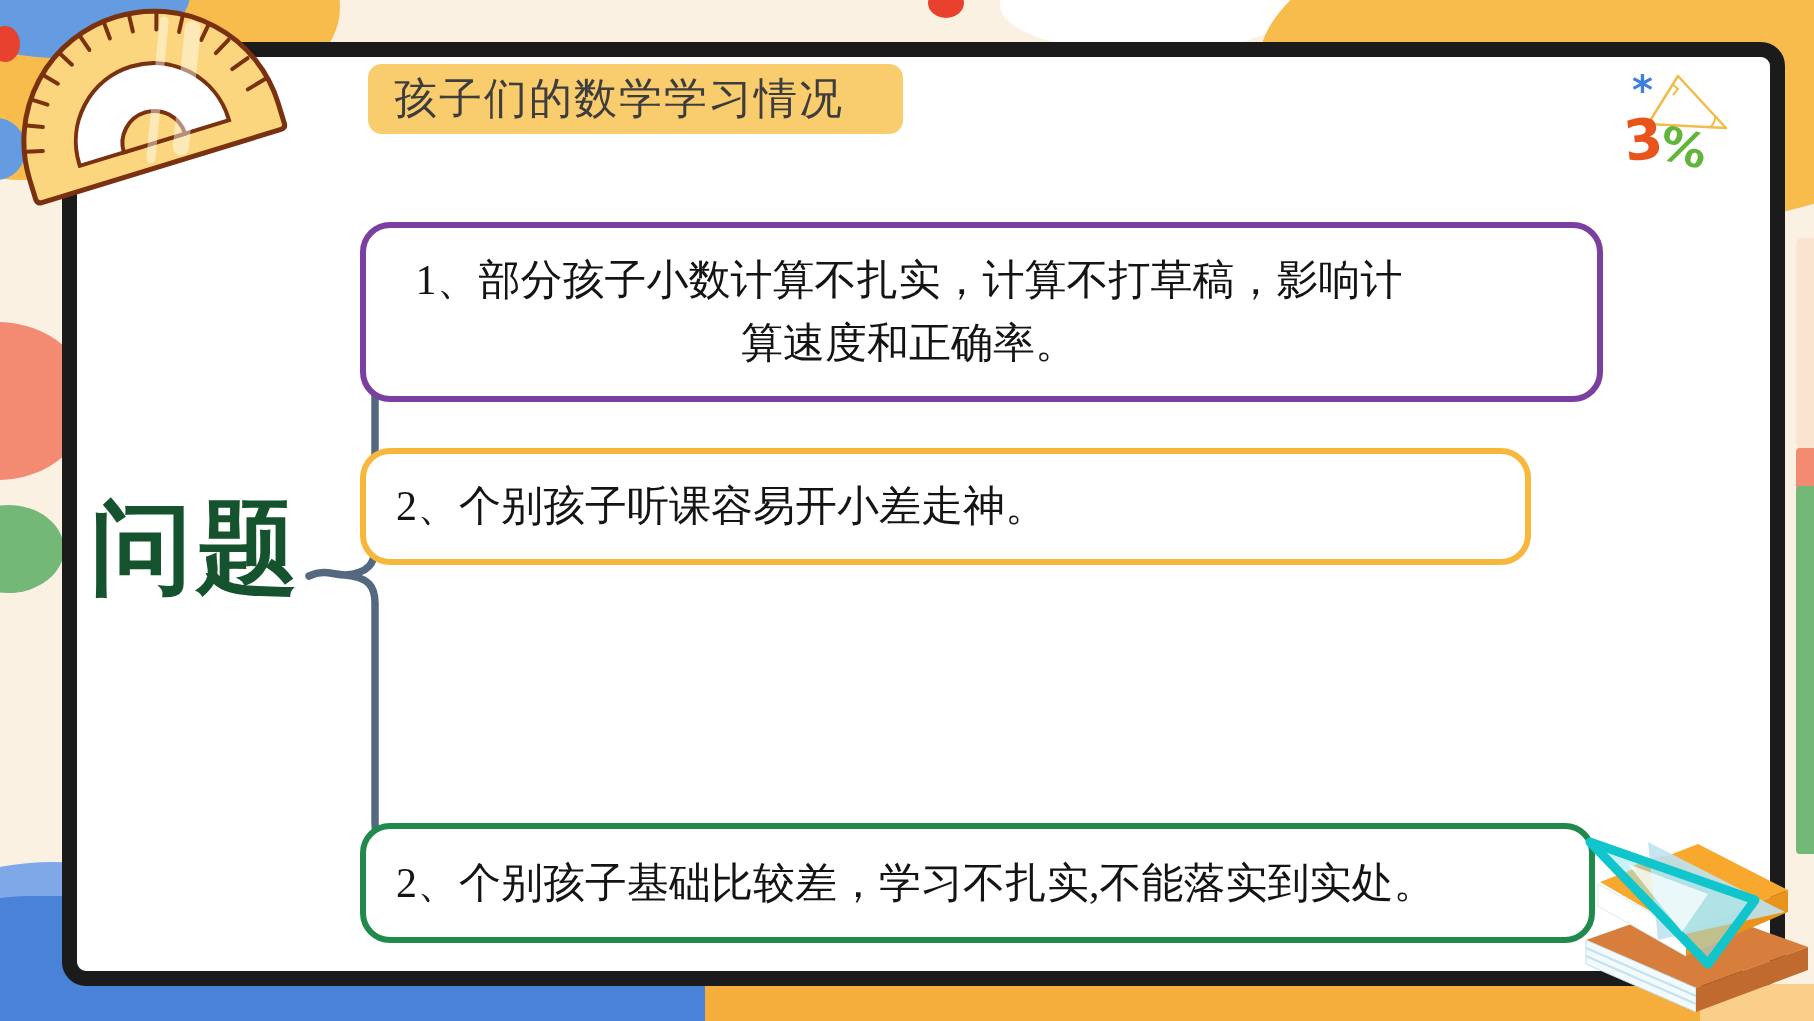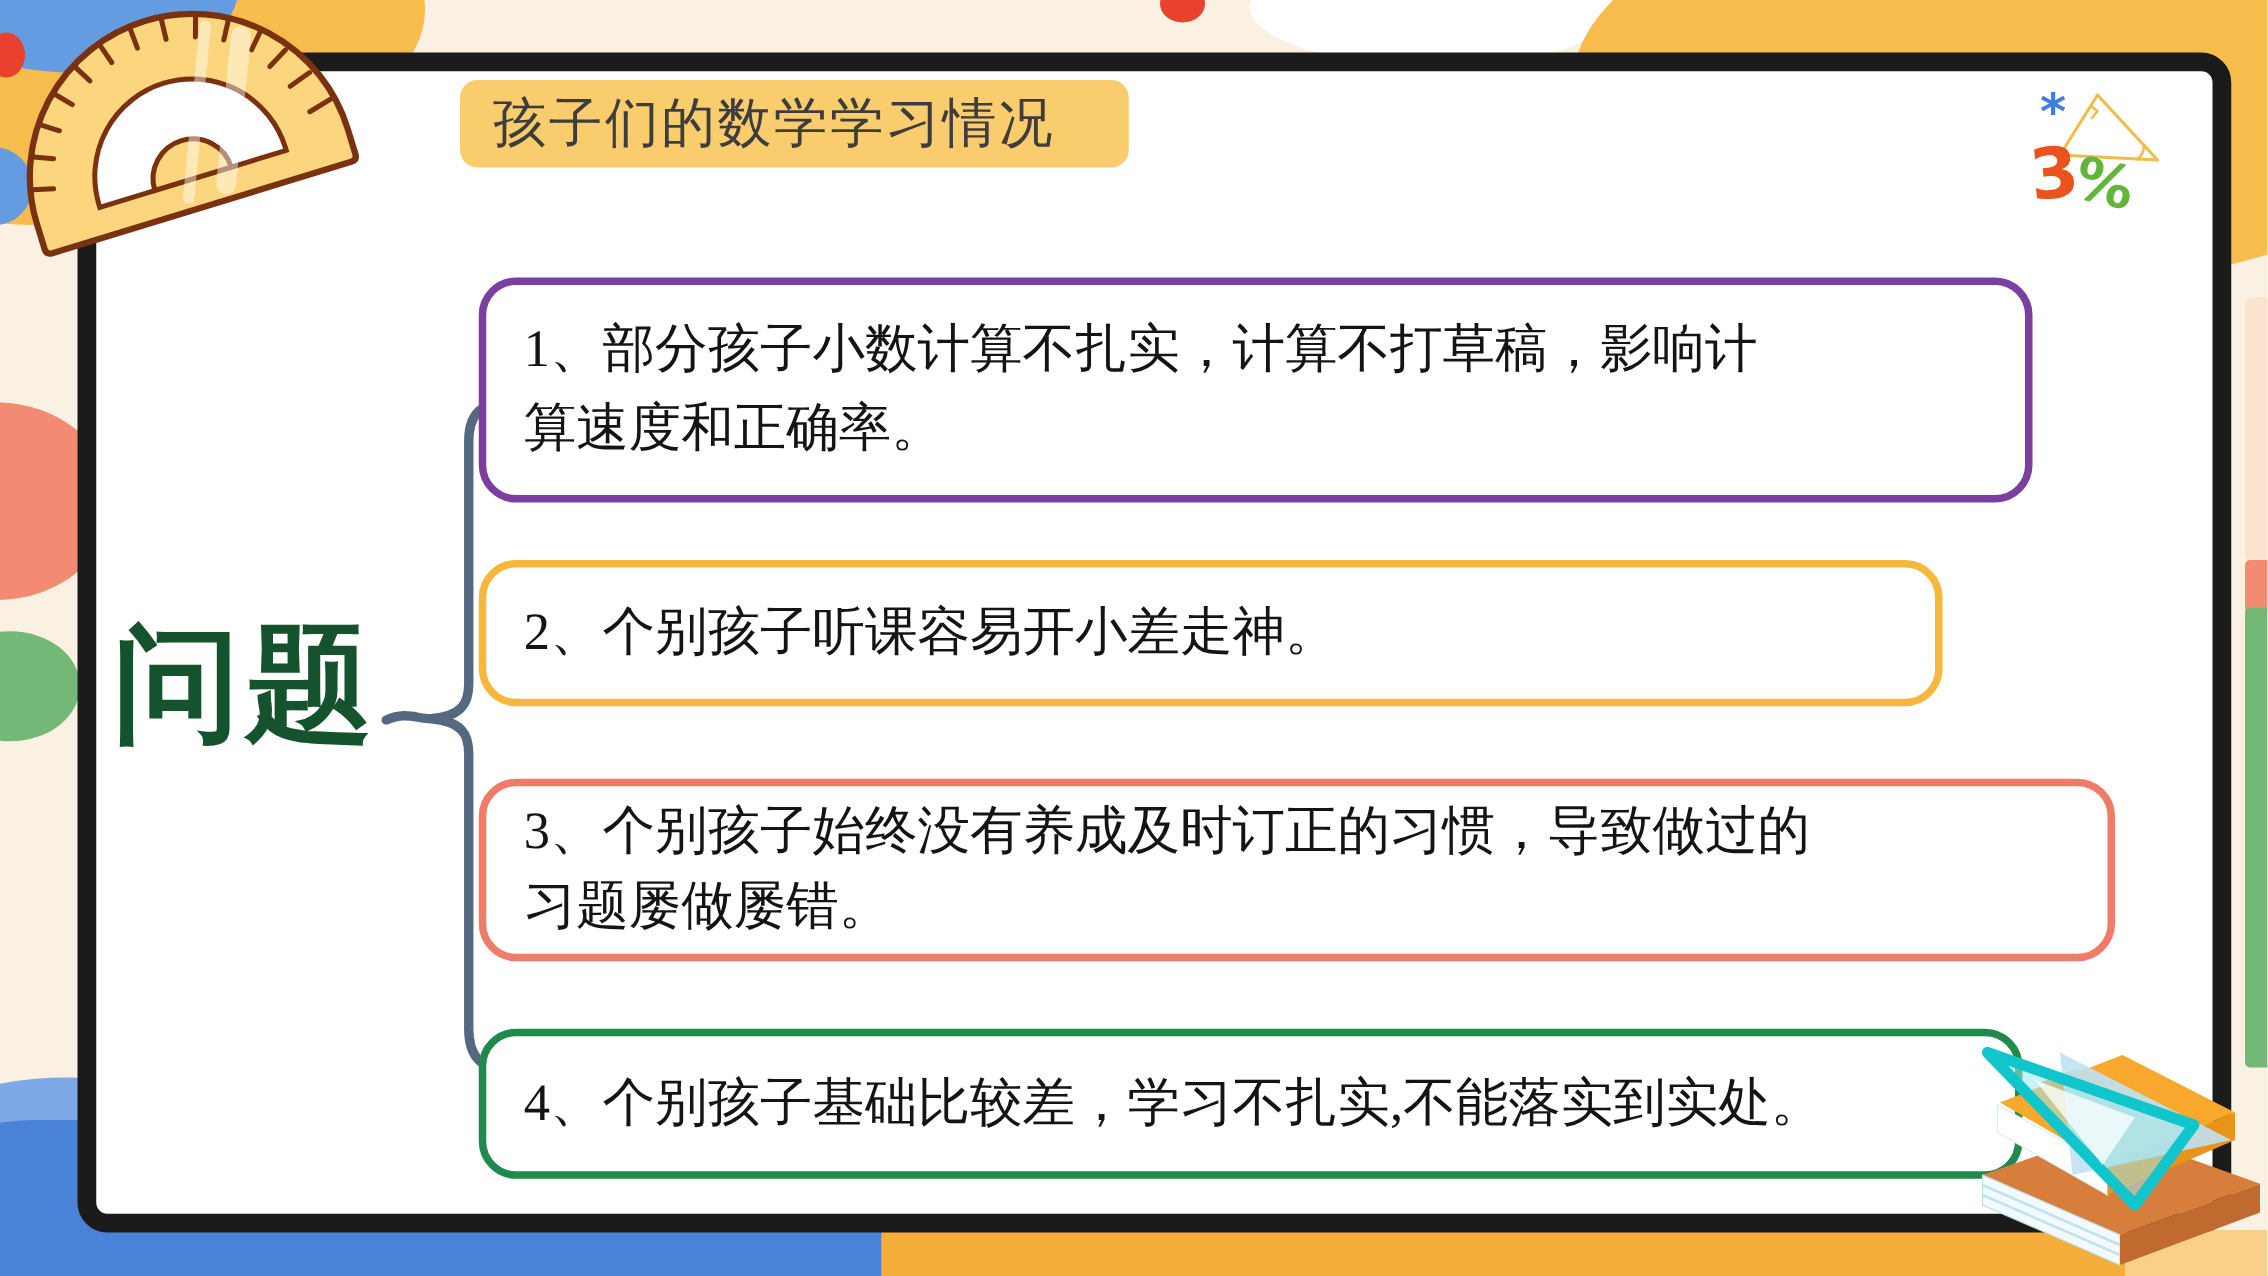--- a/index.html
+++ b/index.html
@@ -38,23 +38,23 @@
   .title-box{position:absolute;left:368px;top:64px;width:535px;height:70px;
              border-radius:14px;display:flex;align-items:center;
              padding-left:26px;box-sizing:border-box;z-index:2;}
   .title-box span{font-size:43px;letter-spacing:2px;}
 
   
   .label{position:absolute;left:90px;top:498px;font-size:102px;font-weight:bold;
          letter-spacing:4px;z-index:2;line-height:1;}
 
   
-  .item{position:absolute;left:383px;box-sizing:border-box;background:#FFFFFF;
+  .item{position:absolute;left:360px;box-sizing:border-box;background:#FFFFFF;
         border:6px solid #888;border-radius:30px;display:flex;align-items:center;
-        font-size:42px;line-height:1.5;color:#141414;padding:10px 30px;z-index:2;}
+        font-size:42px;line-height:1.5;color:#141414;padding:10px 30px;z-index:2;text-align:center;}
   .item1{top:222px;width:1243px;height:180px;padding-right:175px;}
   .item2{top:448px;width:1171px;height:117px;}
   .item3{top:623px;width:1309px;height:146px;padding-right:205px;line-height:1.42;}
   .item4{top:823px;width:1235px;height:120px;white-space:nowrap;}
 
   
   .brace-svg{position:absolute;left:285px;top:295px;z-index:2;}
   .protractor-svg{position:absolute;left:-12px;top:-28px;z-index:3;}
   .books-svg{position:absolute;left:1570px;top:792px;z-index:3;}
   .sketch-svg{position:absolute;left:1618px;top:58px;z-index:2;}
@@ -98,25 +98,22 @@
   <svg class="brace-svg" width="140" height="580" viewBox="0 0 140 580">
     <path d="M122,27 C98,27 90,38 90,58 L90,252 C90,268 84,278 60,280 C84,282 90,292 90,308 L90,528 C90,548 98,561 122,561 M24,281 C40,274 48,280 60,280" fill="none" stroke="#54687F" stroke-width="7.5" stroke-linecap="round"></path>
   </svg>
 
   <div class="item item1" style="border-color: rgb(123, 63, 160);">
     <span>1、部分孩子小数计算不扎实，计算不打草稿，影响计算速度和正确率。</span>
   </div>
   <div class="item item2" style="border-color: rgb(247, 183, 60);">
     <span>2、个别孩子听课容易开小差走神。</span>
   </div>
-  <div class="item item3" style="border-color: rgb(238, 124, 104);">
-    <span>3、个别孩子始终没有养成及时订正的习惯，导致做过的习题屡做屡错。</span>
-  </div>
   <div class="item item4" style="border-color: rgb(31, 138, 76);">
-    <span>4、个别孩子基础比较差，学习不扎实,不能落实到实处。</span>
+    <span>2、个别孩子基础比较差，学习不扎实,不能落实到实处。</span>
   </div>
 
   <svg class="sketch-svg" width="170" height="150" viewBox="0 0 170 150">
     <polygon points="30,66 60,18 108,70" fill="none" stroke="#F0BC4A" stroke-width="2.5" stroke-linejoin="round"></polygon>
     <polyline points="54,26 60,31 55,37" fill="none" stroke="#F0BC4A" stroke-width="2"></polyline>
     <path d="M97,58 A13,13 0 0 1 91,70" fill="none" stroke="#F0BC4A" stroke-width="2"></path>
   </svg>
   <span class="deco-glyph glyph-asterisk">*</span>
   <span class="deco-glyph glyph-three">3</span>
   <span class="deco-glyph glyph-percent">%</span>

